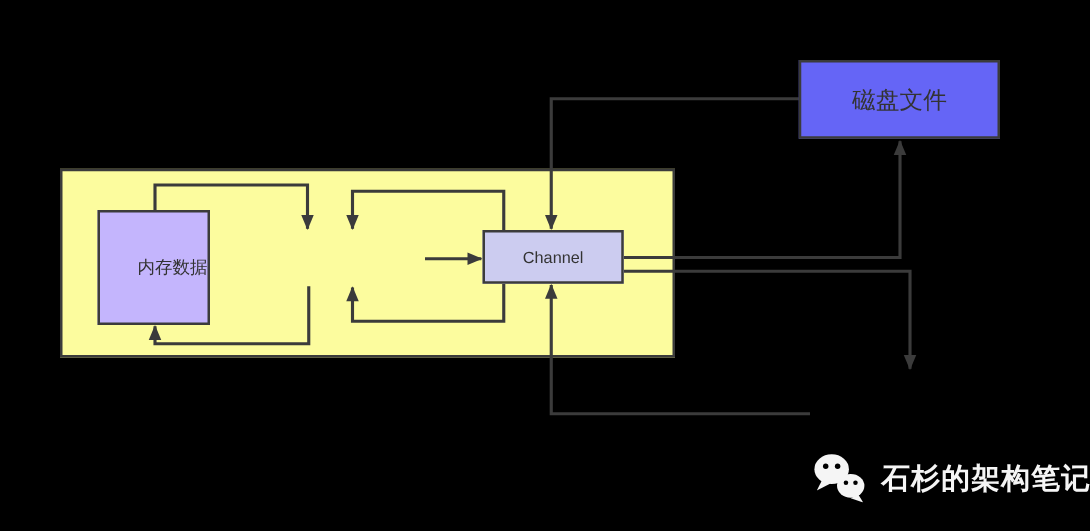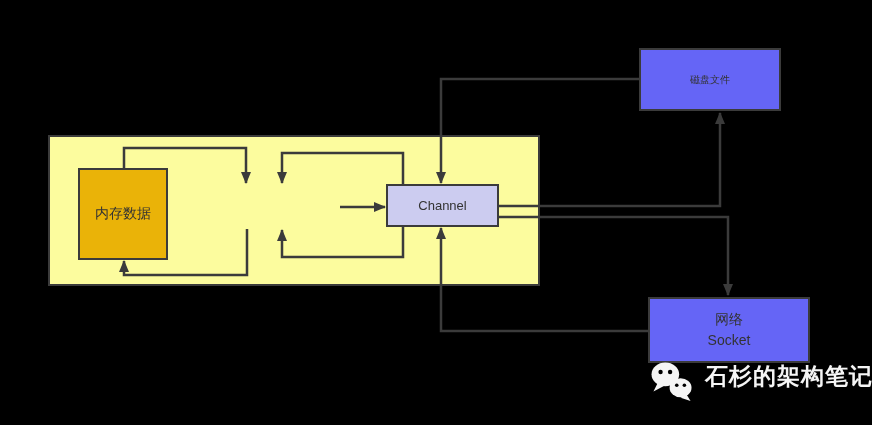--- a/index.html
+++ b/index.html
@@ -16,30 +16,30 @@
     border: 2px solid #3B3B3B;
     display: flex;
     align-items: center;
     justify-content: center;
     color: #333333;
   }
   #container-box { left: 48px;  top: 135px; width: 492px; height: 151px; }
   #memory-box    { left: 78px;  top: 168px; width: 90px;  height: 92px;  font-size: 14px; }
   #buffer-box    { left: 227px; top: 184px; width: 113px; height: 45px;  font-size: 15px; }
   #channel-box   { left: 386px; top: 184px; width: 113px; height: 43px;  font-size: 13px; }
-  #disk-box      { left: 639px; top: 48px;  width: 142px; height: 63px;  font-size: 10px; }
+  #disk-box      { left: 639px; top: 48px;  width: 161px; height: 63px;  font-size: 19px; }
   #socket-box    { left: 648px; top: 297px; width: 162px; height: 66px;  font-size: 14px;
                    flex-direction: column; line-height: 21px; text-align: center; }
 
   svg.connectors { position: absolute; left: 0; top: 0; width: 872px; height: 425px; }
   svg.connectors polyline { fill: none; stroke-width: 2.5; }
 
   .watermark {
     position: absolute; left: 648px; top: 361px; height: 42px;
-    display: flex; gap: 9px;
+    display: flex; align-items: center; gap: 9px;
   }
   .watermark .wm-text { font-size: 23px; font-weight: 600; letter-spacing: 1px; white-space: nowrap; }
 </style>
 </head>
 <body style="background: rgb(0, 0, 0);">
 
 <div class="stage">
 
   <div class="node" id="container-box" style="background: rgb(252, 252, 158); border-color: rgb(59, 59, 59);"></div>
 
@@ -55,37 +55,33 @@
       <polyline marker-end="url(#arrow)" points="403,184 403,153 282,153 282,183"></polyline>
       <polyline marker-end="url(#arrow)" points="403,227 403,257 282,257 282,230"></polyline>
       <polyline marker-end="url(#arrow)" points="340,207 385,207"></polyline>
       <polyline marker-end="url(#arrow)" points="639,79 441,79 441,183"></polyline>
       <polyline marker-end="url(#arrow)" points="648,331 441,331 441,228"></polyline>
       <polyline marker-end="url(#arrow)" points="499,206 720,206 720,113"></polyline>
       <polyline marker-end="url(#arrow)" points="499,217 728,217 728,295"></polyline>
     </g>
   </svg>
 
-  <div class="node" id="memory-box" style="background: #eab308;">
+  <div class="node" id="memory-box" style="background: #c4b5fd; justify-content: flex-end;">
     <span>内存数据</span>
   </div>
 
 
   <div class="node" id="channel-box" style="background: rgb(204, 204, 240);">
     <span>Channel</span>
   </div>
 
   <div class="node" id="disk-box" style="background: rgb(101, 101, 246);">
     <span>磁盘文件</span>
   </div>
 
-  <div class="node" id="socket-box" style="background: rgb(101, 101, 246);">
-    <span>网络</span>
-    <span>Socket</span>
-  </div>
 
   <div class="watermark">
     <svg width="48" height="40" viewBox="0 0 48 42" xmlns="http://www.w3.org/2000/svg">
       <ellipse cx="17" cy="14" rx="14.5" ry="12.5" fill="#F5F5F5"></ellipse>
       <path d="M9 23 L4.5 32 L16 26 Z" fill="#F5F5F5"></path>
       <circle cx="12" cy="11.5" r="2.3" fill="#000000"></circle>
       <circle cx="22" cy="11.5" r="2.3" fill="#000000"></circle>
       <ellipse cx="33" cy="28" rx="11.5" ry="10" fill="#F5F5F5"></ellipse>
       <path d="M39.5 35.5 L43.5 42 L33 38.5 Z" fill="#F5F5F5"></path>
       <circle cx="29" cy="25.5" r="1.9" fill="#000000"></circle>

